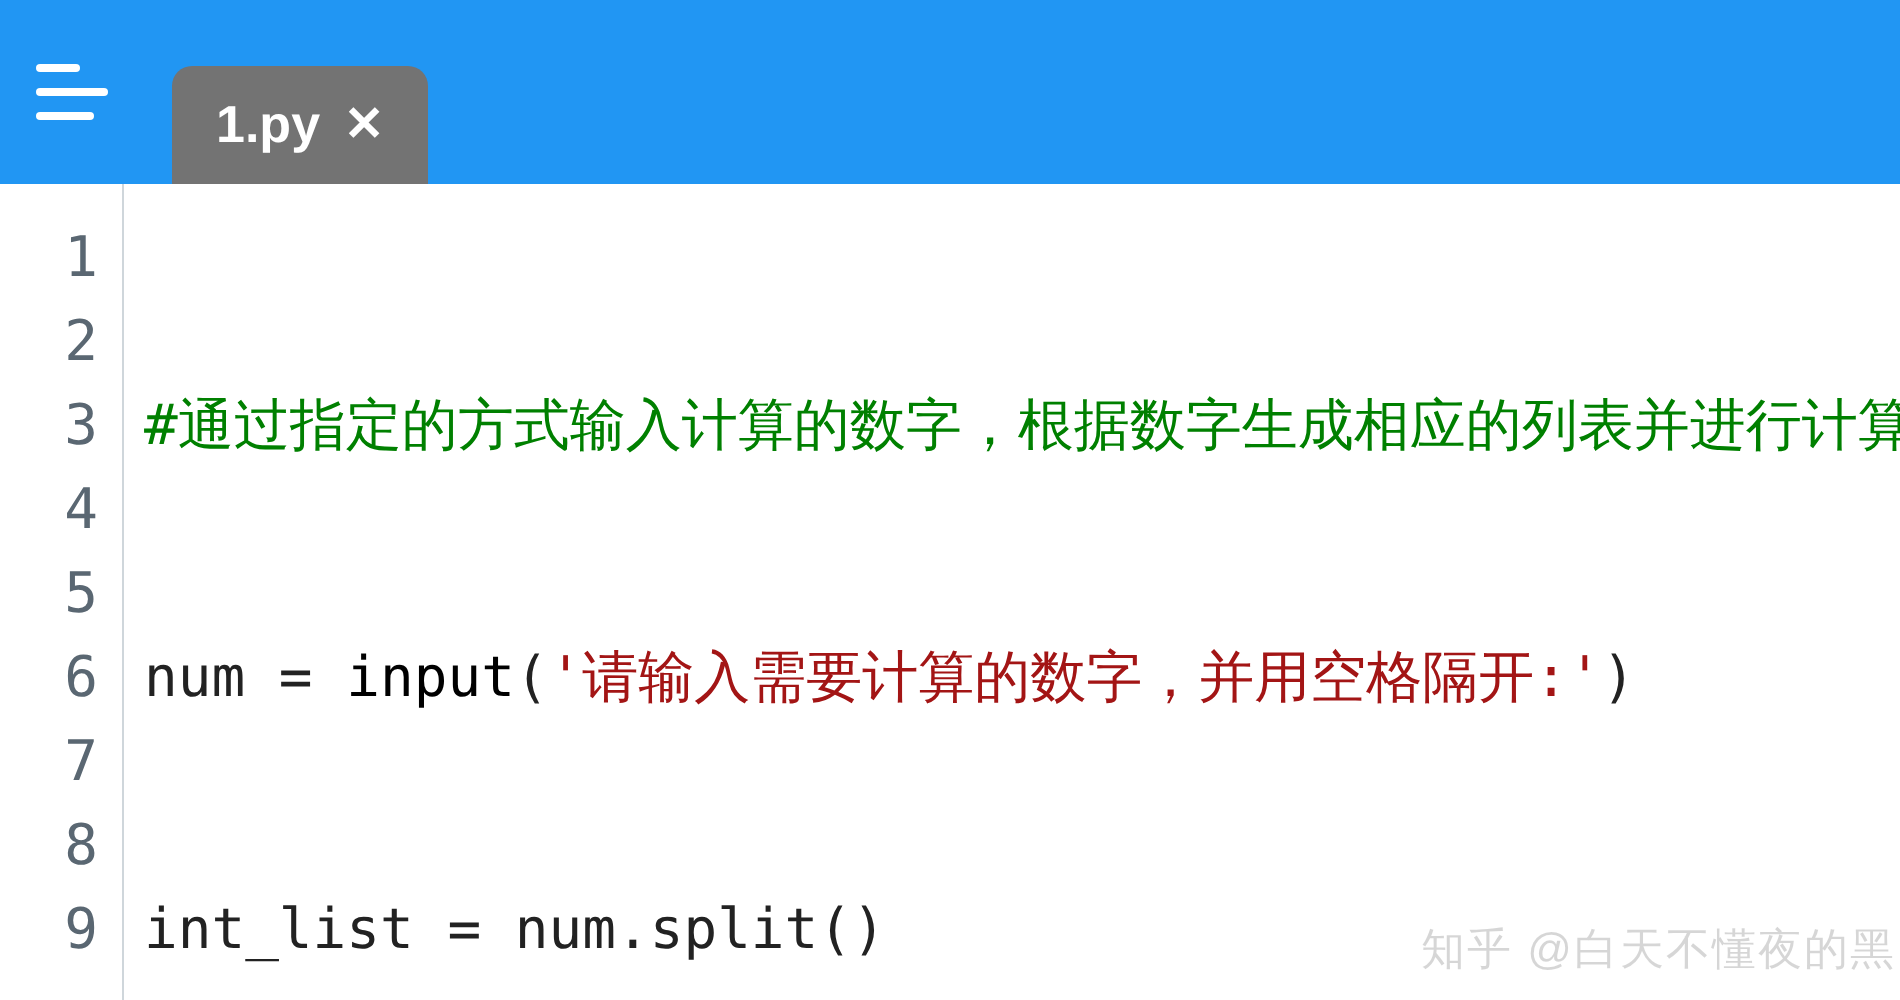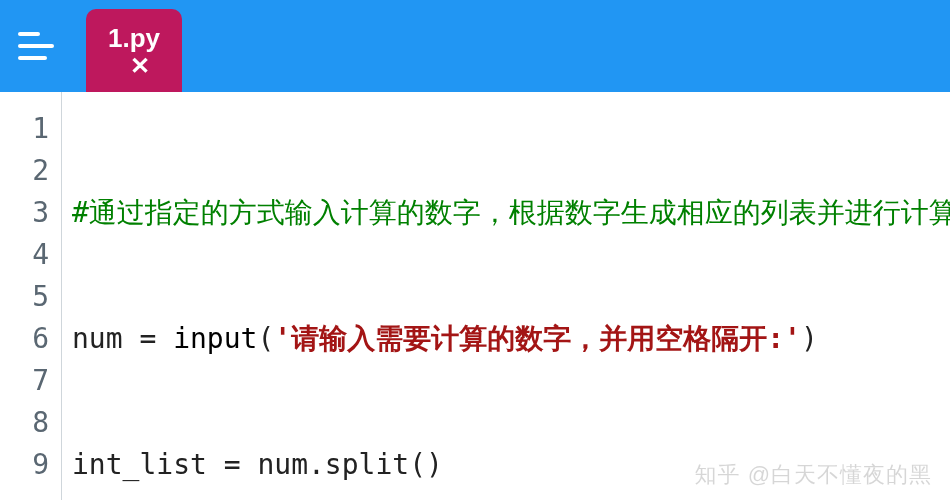--- a/index.html
+++ b/index.html
@@ -25,31 +25,30 @@
   .menu-icon .bar {
     height: 4px;
     background: #fff;
     border-radius: 2px;
   }
   .menu-icon .bar:nth-child(1) { width: 60%; }
   .menu-icon .bar:nth-child(2) { width: 100%; }
   .menu-icon .bar:nth-child(3) { width: 80%; }
   
   .tab {
-    background: #be185d;
+    background: #737373;
     color: #fff;
     padding: 14px 22px;
     border-radius: 10px 10px 0 0;
     display: flex;
     align-items: center;
     font-size: 26px;
     font-weight: 600;
     align-self: flex-end;
     cursor: pointer;
-    flex-direction: column;
   }
   .tab-close {
     margin-left: 12px;
     font-size: 24px;
     cursor: pointer;
     line-height: 1;
   }
   
   .editor-area {
     display: flex;
@@ -75,25 +74,25 @@
     padding: 16px 0 0 10px;
     font-family: "Consolas","DejaVu Sans Mono","Monaco",monospace;
     font-size: 28px;
     line-height: 42px;
     color: #222;
     white-space: pre;
   }
   .code .row { height: 42px; }
   .tok-comment { color: #008000; }
   .tok-func    { color: #000000; }
-  .tok-string  { color: #a31515; font-weight: bold; }
+  .tok-string  { color: #a31515; }
   
   .watermark {
     position: absolute;
-    right: 18px;
+    right: 2px;
     bottom: 10px;
     font-size: 22px;
     color: rgba(0,0,0,0.16);
     pointer-events: none;
     letter-spacing: 1px;
   }
 </style>
 </head>
 <body>
 

